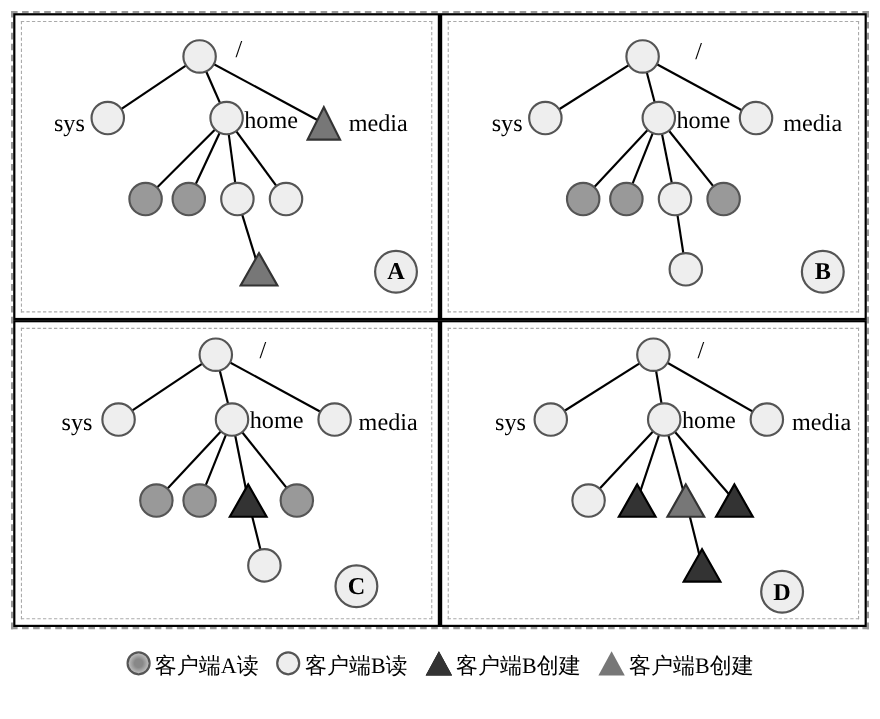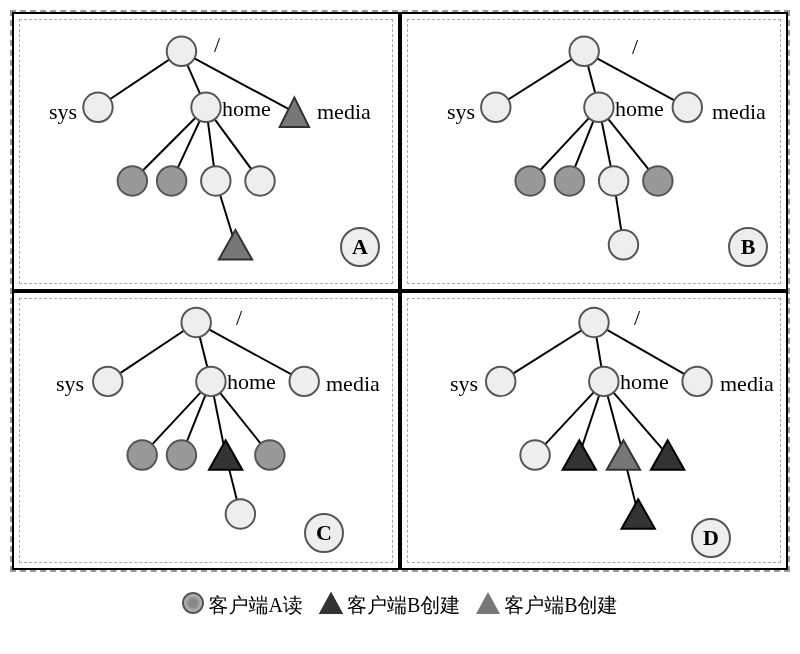--- a/index.html
+++ b/index.html
@@ -206,20 +206,24 @@
 
   </div>
 </div>
 
 <div class="legend">
   <div class="legend-item">
     <div class="circ-icon circ-hatch"></div>
     <span>客户端A读</span>
   </div>
   <div class="legend-item">
+    <div class="circ-icon circ-light"></div>
+    <span>客户端B读</span>
+  </div>
+  <div class="legend-item">
     <div class="tri-icon tri-dark"></div>
     <span>客户端B创建</span>
   </div>
   <div class="legend-item">
     <div class="tri-icon tri-cross"></div>
     <span>客户端B创建</span>
   </div>
 </div>
 
 </body></html>

